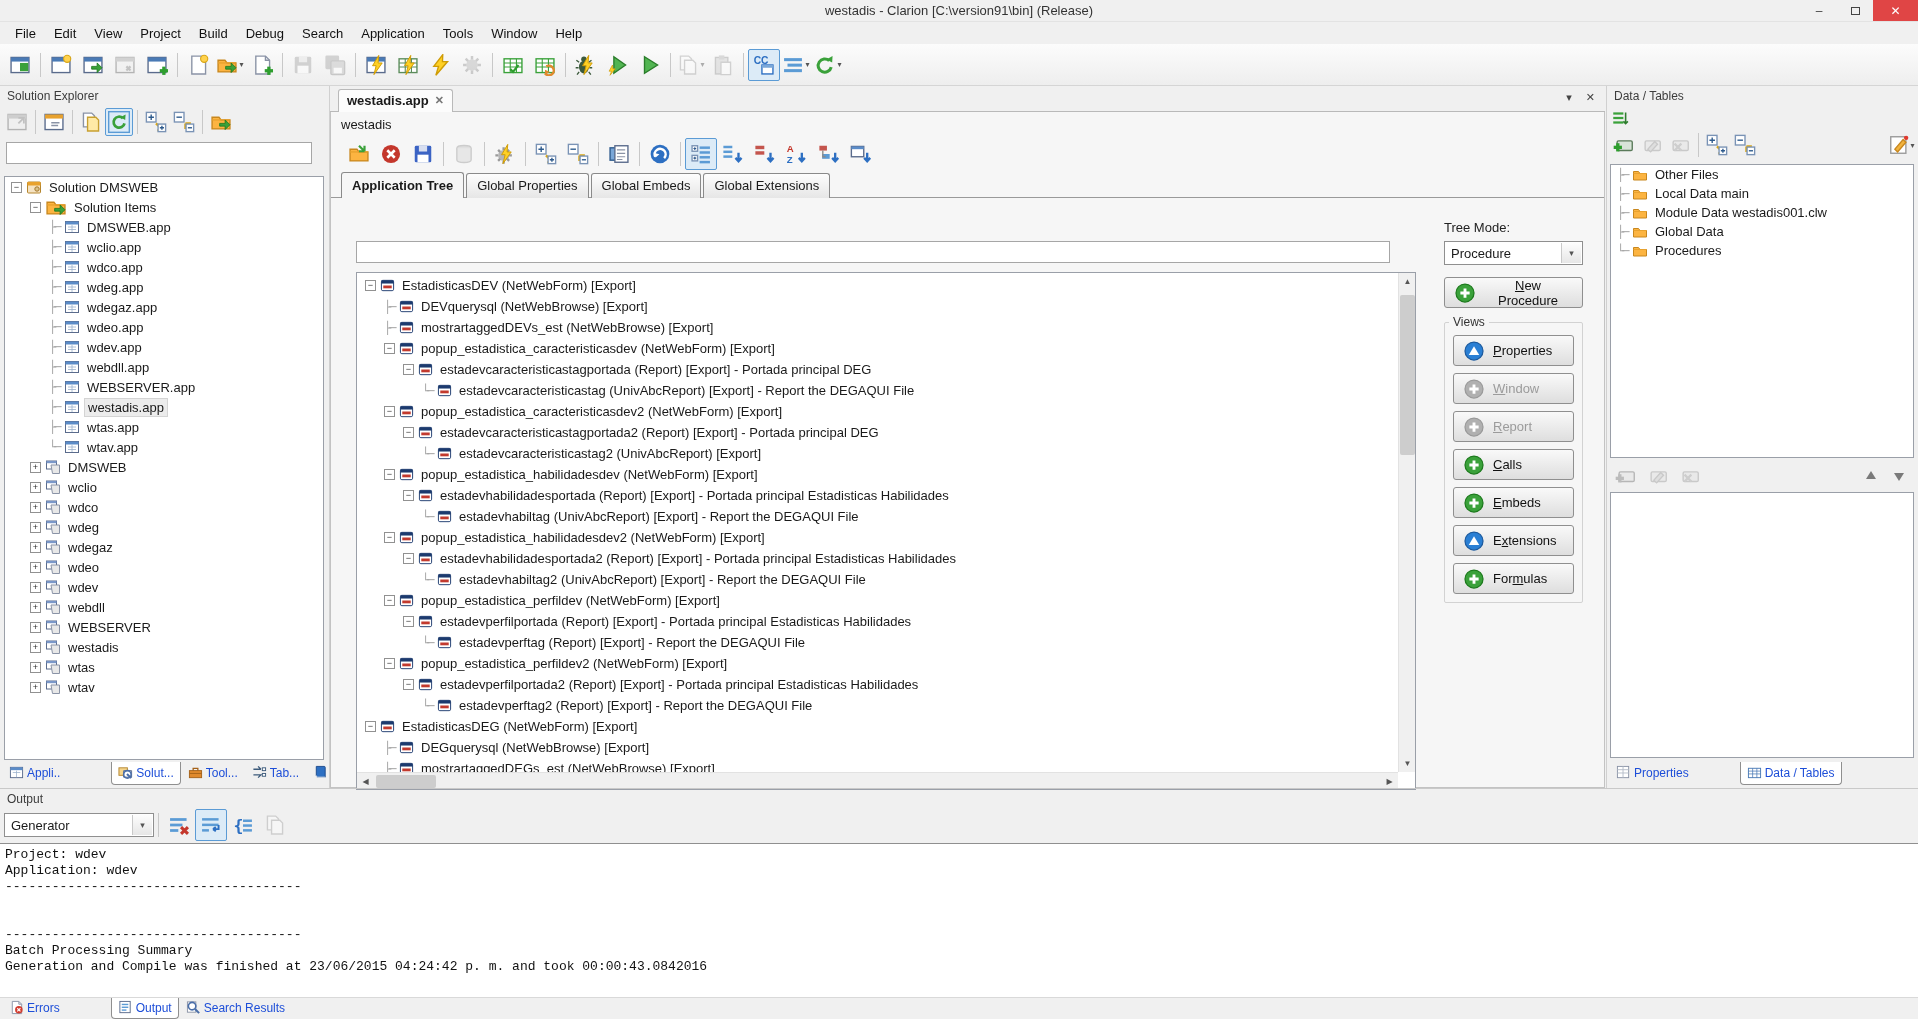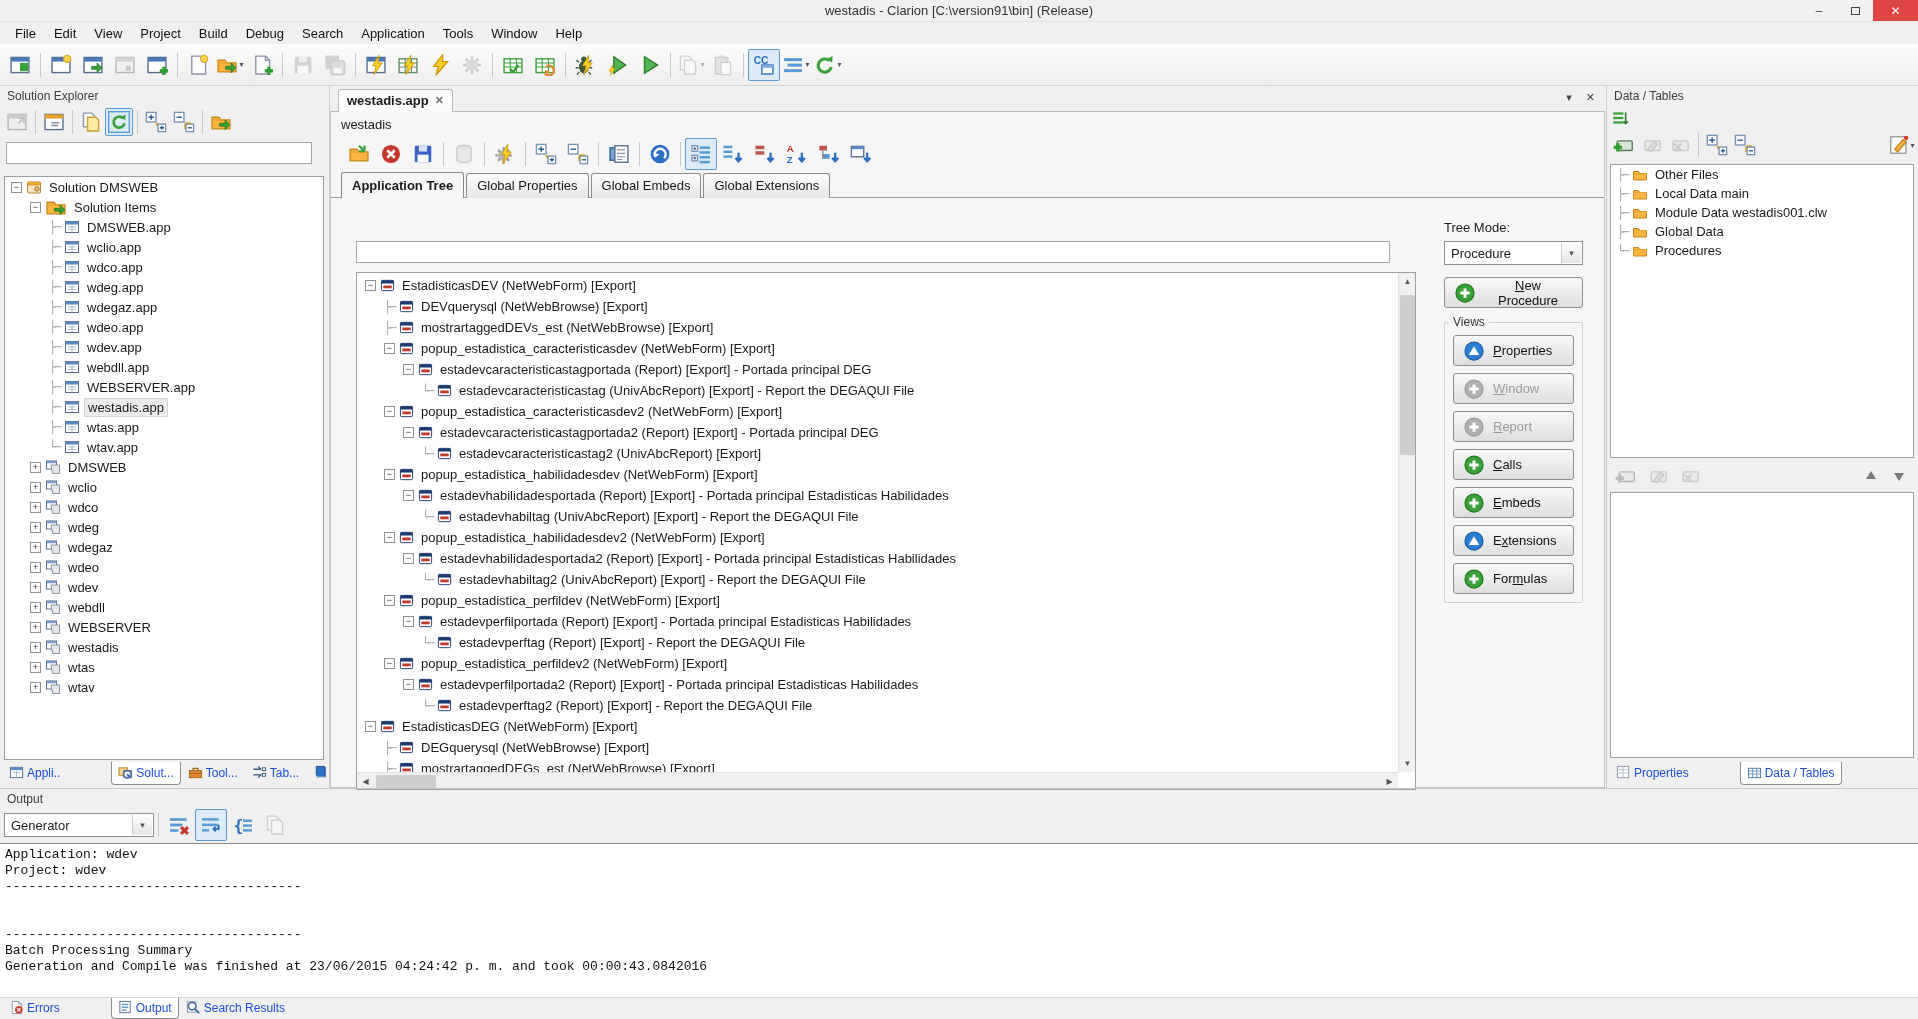--- a/index.html
+++ b/index.html
@@ -1625,22 +1625,22 @@
           <span class="icon">
             <svg width="22" height="22" viewBox="0 0 16 16">
               <path d="M2.5 1.5 h6 l2 2 v8 h-8 Z" fill="#fff" stroke="#9aa"></path>
               <path d="M5.5 4.5 h6 l2 2 v8 h-8 Z" fill="#fff" stroke="#9aa"></path>
             </svg>
           </span>
         </span>
       </span>
   </div>
   <div id="log-area">
+      <div class="logline">Project: wdev</div>
       <div class="logline">Application: wdev</div>
-      <div class="logline">Project: wdev</div>
       <div class="logline">--------------------------------------</div>
       <div class="logline">&nbsp;</div>
       <div class="logline">&nbsp;</div>
       <div class="logline">--------------------------------------</div>
       <div class="logline">Batch Processing Summary</div>
       <div class="logline">Generation and Compile was finished at 23/06/2015 04:24:42 p. m. and took 00:00:43.0842016</div>
     </div>
 </div>
 
 <div id="statusbar">

